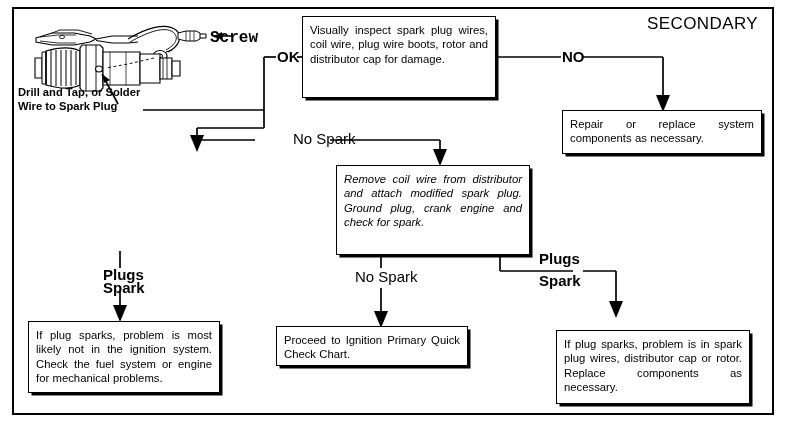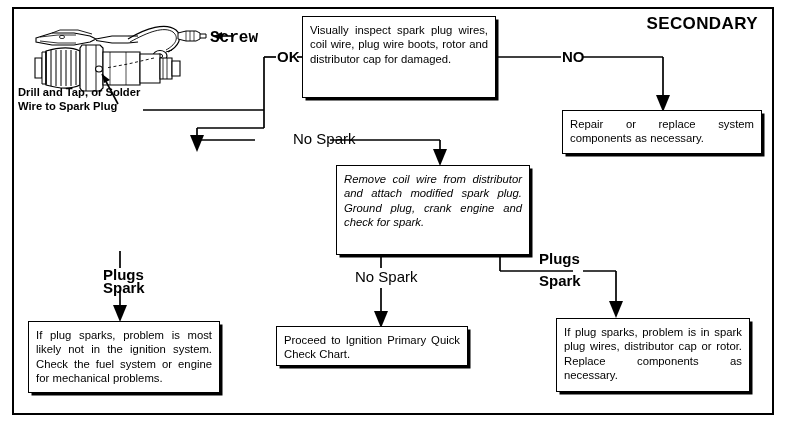--- a/index.html
+++ b/index.html
@@ -40,21 +40,21 @@
     text-align: justify;
     text-align-last: left;
     -moz-text-align-last: left;
     word-spacing: 0.2px;
   }
   .box p { margin: 0; }
 
   .title {
     position: absolute;
     font-size: 17px;
-    font-weight: bold;
+    font-weight: normal;
     letter-spacing: 0.4px;
     color: #000;
   }
 
   
   .lbl {
     position: absolute;
     font-size: 15px;
     font-weight: bold;
     color: #000;
@@ -201,36 +201,36 @@
   <div class="lbl" style="left:277px; top:50px;">OK</div>
   <div class="lbl" style="left:562px; top:50px;">NO</div>
   <div class="lbl reg" style="left:293px; top:132px;">No Spark</div>
   <div class="lbl reg" style="left:355px; top:270px;">No Spark</div>
   <div class="lbl" style="left:103px; top:268px;">Plugs</div>
   <div class="lbl" style="left:103px; top:281px;">Spark</div>
   <div class="lbl" style="left:539px; top:252px;">Plugs</div>
   <div class="lbl" style="left:539px; top:274px;">Spark</div>
 
   <div class="box" style="left:302px; top:16px; width:194px; height:82px;">
-    <p>Visually inspect spark plug wires, coil wire, plug wire boots, rotor and distributor cap for damaged.</p>
+    <p>Visually inspect spark plug wires, coil wire, plug wire boots, rotor and distributor cap for damage.</p>
   </div>
 
   <div class="box" style="left:562px; top:110px; width:200px; height:44px;">
     <p>Repair or replace system components as necessary.</p>
   </div>
 
 
   <div class="box" style="left:336px; top:165px; width:194px; height:90px;font-style:italic;">
     <p>Remove coil wire from distributor and attach modified spark plug. Ground plug, crank engine and check for spark.</p>
   </div>
 
   <div class="box" style="left:28px; top:321px; width:192px; height:72px;">
     <p>If plug sparks, problem is most likely not in the ignition system. Check the fuel system or engine for mechanical problems.</p>
   </div>
 
   <div class="box" style="left:276px; top:326px; width:192px; height:40px;">
     <p>Proceed to Ignition Primary Quick Check Chart.</p>
   </div>
 
-  <div class="box" style="left:556px; top:318px; width:194px; height:74px;">
+  <div class="box" style="left:556px; top:330px; width:194px; height:74px;">
     <p>If plug sparks, problem is in spark plug wires, distributor cap or rotor. Replace components as necessary.</p>
   </div>
 </div>
 
 </body></html>

